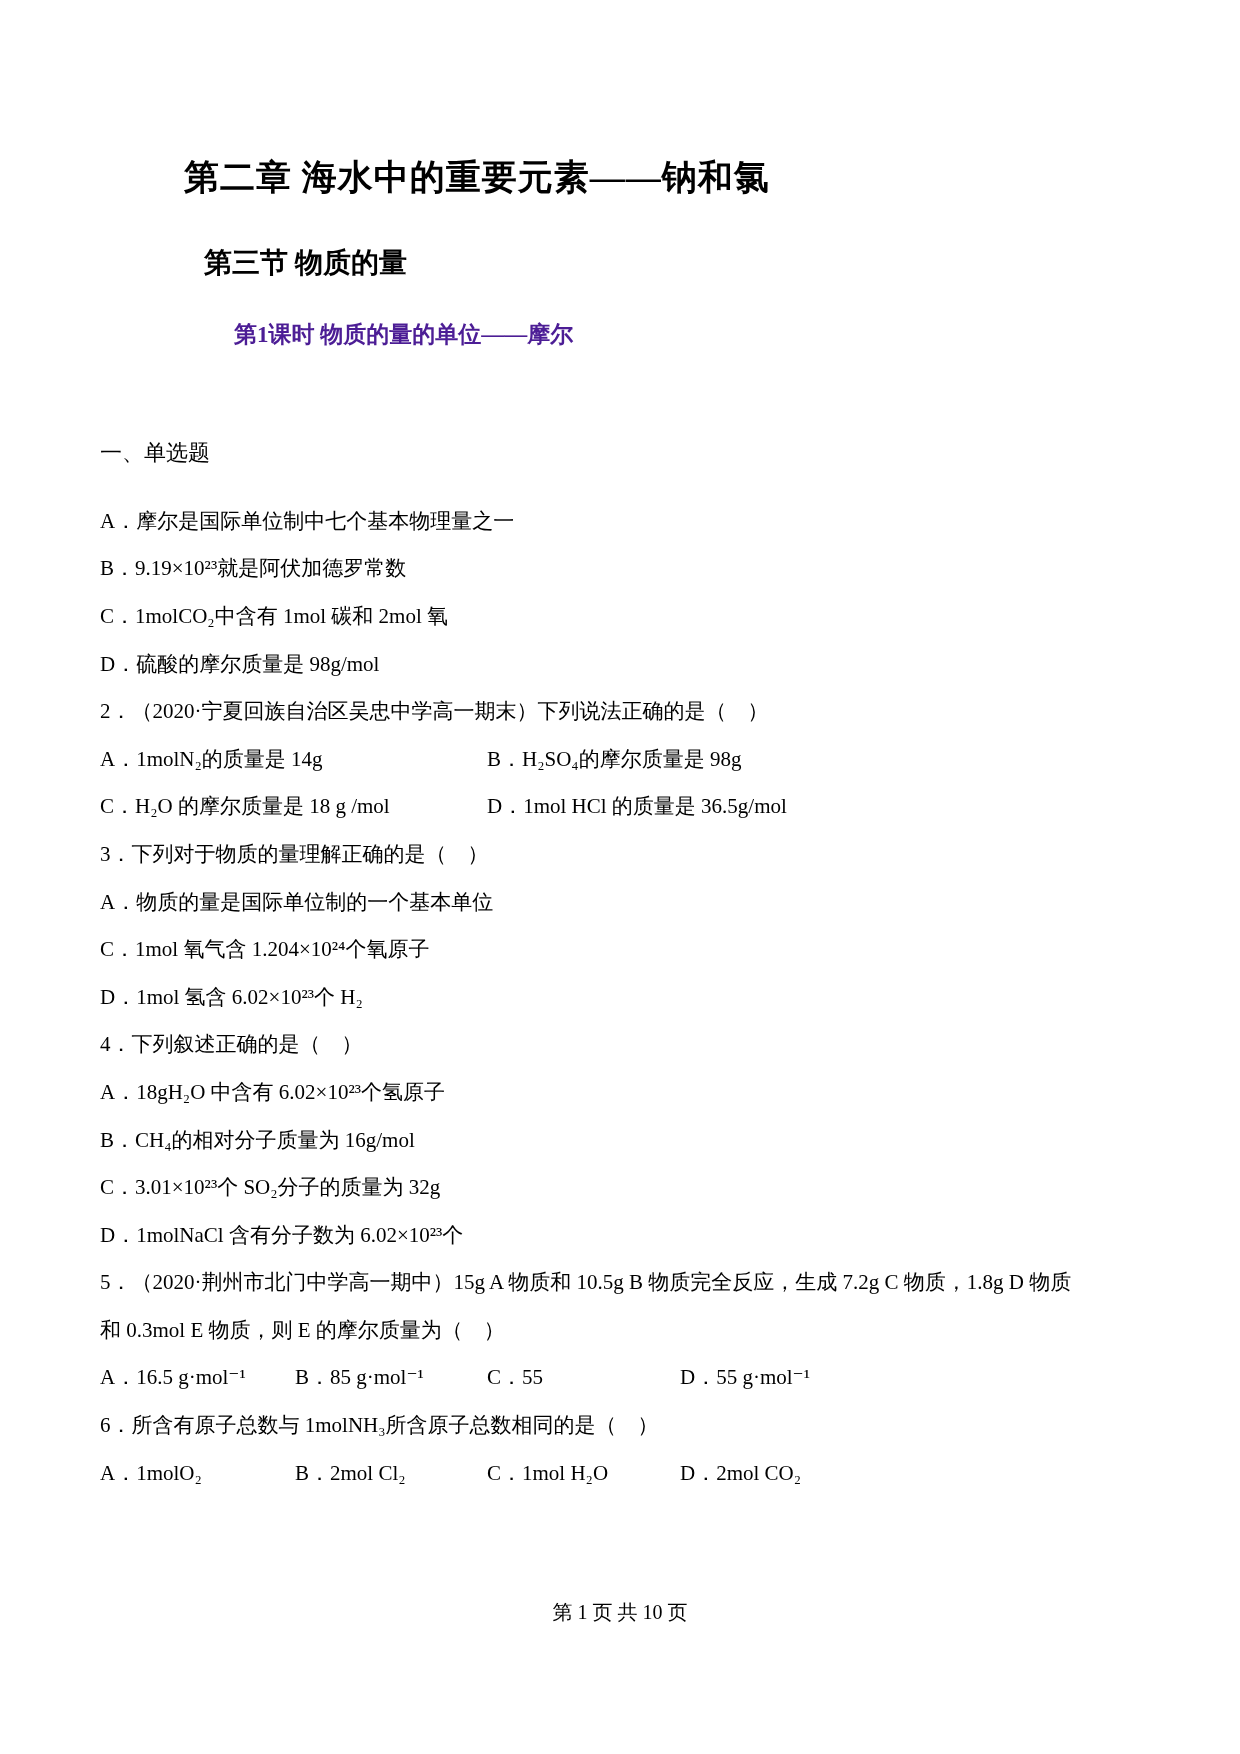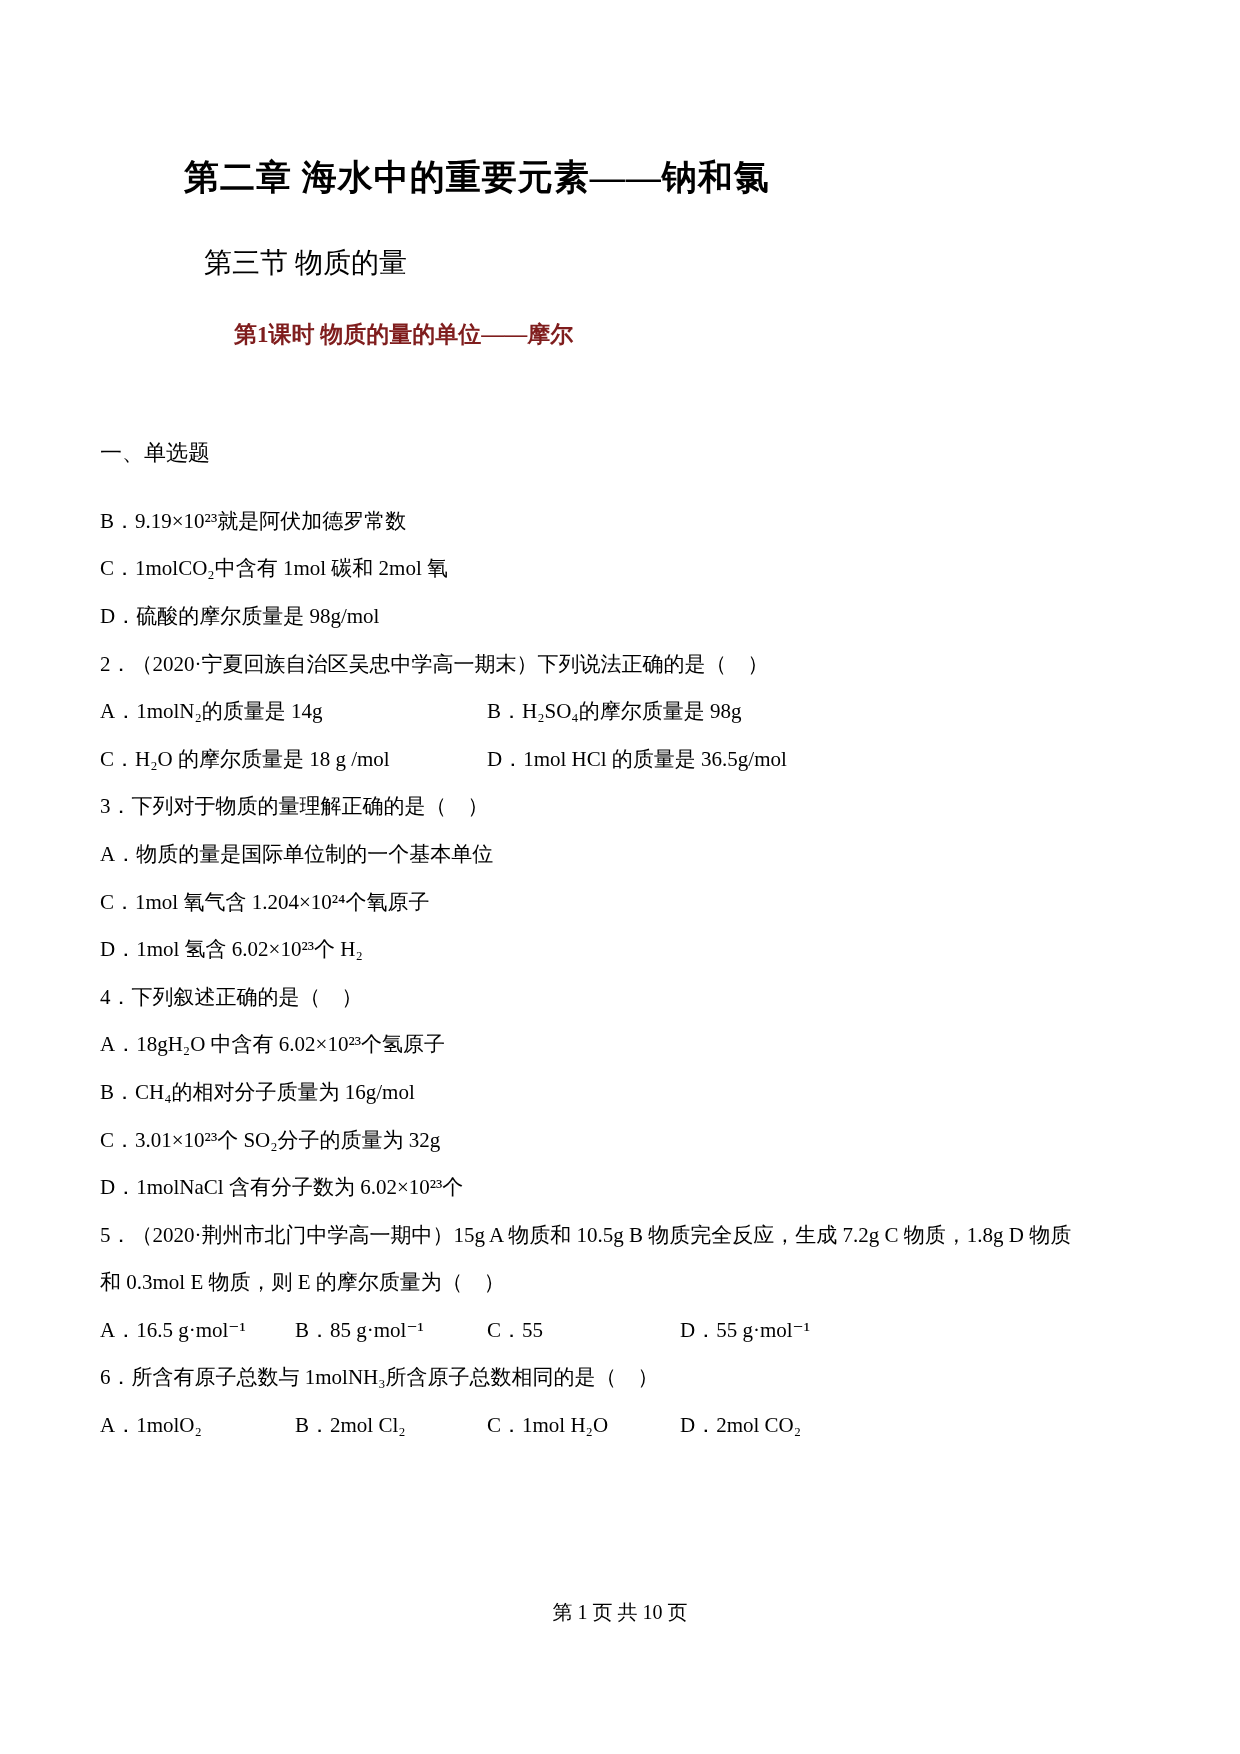--- a/index.html
+++ b/index.html
@@ -13,25 +13,25 @@
     color: #000000;
     font-family: "Liberation Serif", "DejaVu Serif", serif;
     overflow: hidden;
   }
   .chapter-title {
     position: absolute; left: 184px; top: 146px;
     font-size: 35px; font-weight: bold; letter-spacing: 1px;
   }
   .section-title {
     position: absolute; left: 204px; top: 236px;
-    font-size: 28px; font-weight: 400;
+    font-size: 28px; font-weight: 700;
   }
   .lesson-title {
     position: absolute; left: 234px; top: 311px;
-    font-size: 23px; font-weight: bold; color: #7f1d1d;
+    font-size: 23px; font-weight: bold; color: #4c1d95;
   }
   .type-heading {
     position: absolute; left: 100px; top: 430px;
     font-size: 22px;
   }
   .qbody {
     position: absolute; left: 100px; top: 489px; width: 1040px;
   }
   .line {
     position: relative;
@@ -56,20 +56,21 @@
 <div class="page">
 
   <h1 class="chapter-title">第二章 海水中的重要元素——钠和氯</h1>
   <h2 class="section-title">第三节 物质的量</h2>
   <h3 class="lesson-title">第1课时 物质的量的单位——摩尔</h3>
 
   <div class="type-heading">一、单选题</div>
 
   <div class="qbody">
 
+    <div class="line">A．摩尔是国际单位制中七个基本物理量之一</div>
     <div class="line">B．9.19×10²³就是阿伏加德罗常数</div>
     <div class="line">C．1molCO₂中含有 1mol 碳和 2mol 氧</div>
     <div class="line">D．硫酸的摩尔质量是 98g/mol</div>
 
     <div class="line">2．（2020·宁夏回族自治区吴忠中学高一期末）下列说法正确的是（　）</div>
     <div class="line">
       <span class="col col1">A．1molN₂的质量是 14g</span>
       <span class="col col3">B．H₂SO₄的摩尔质量是 98g</span>
     </div>
     <div class="line">

